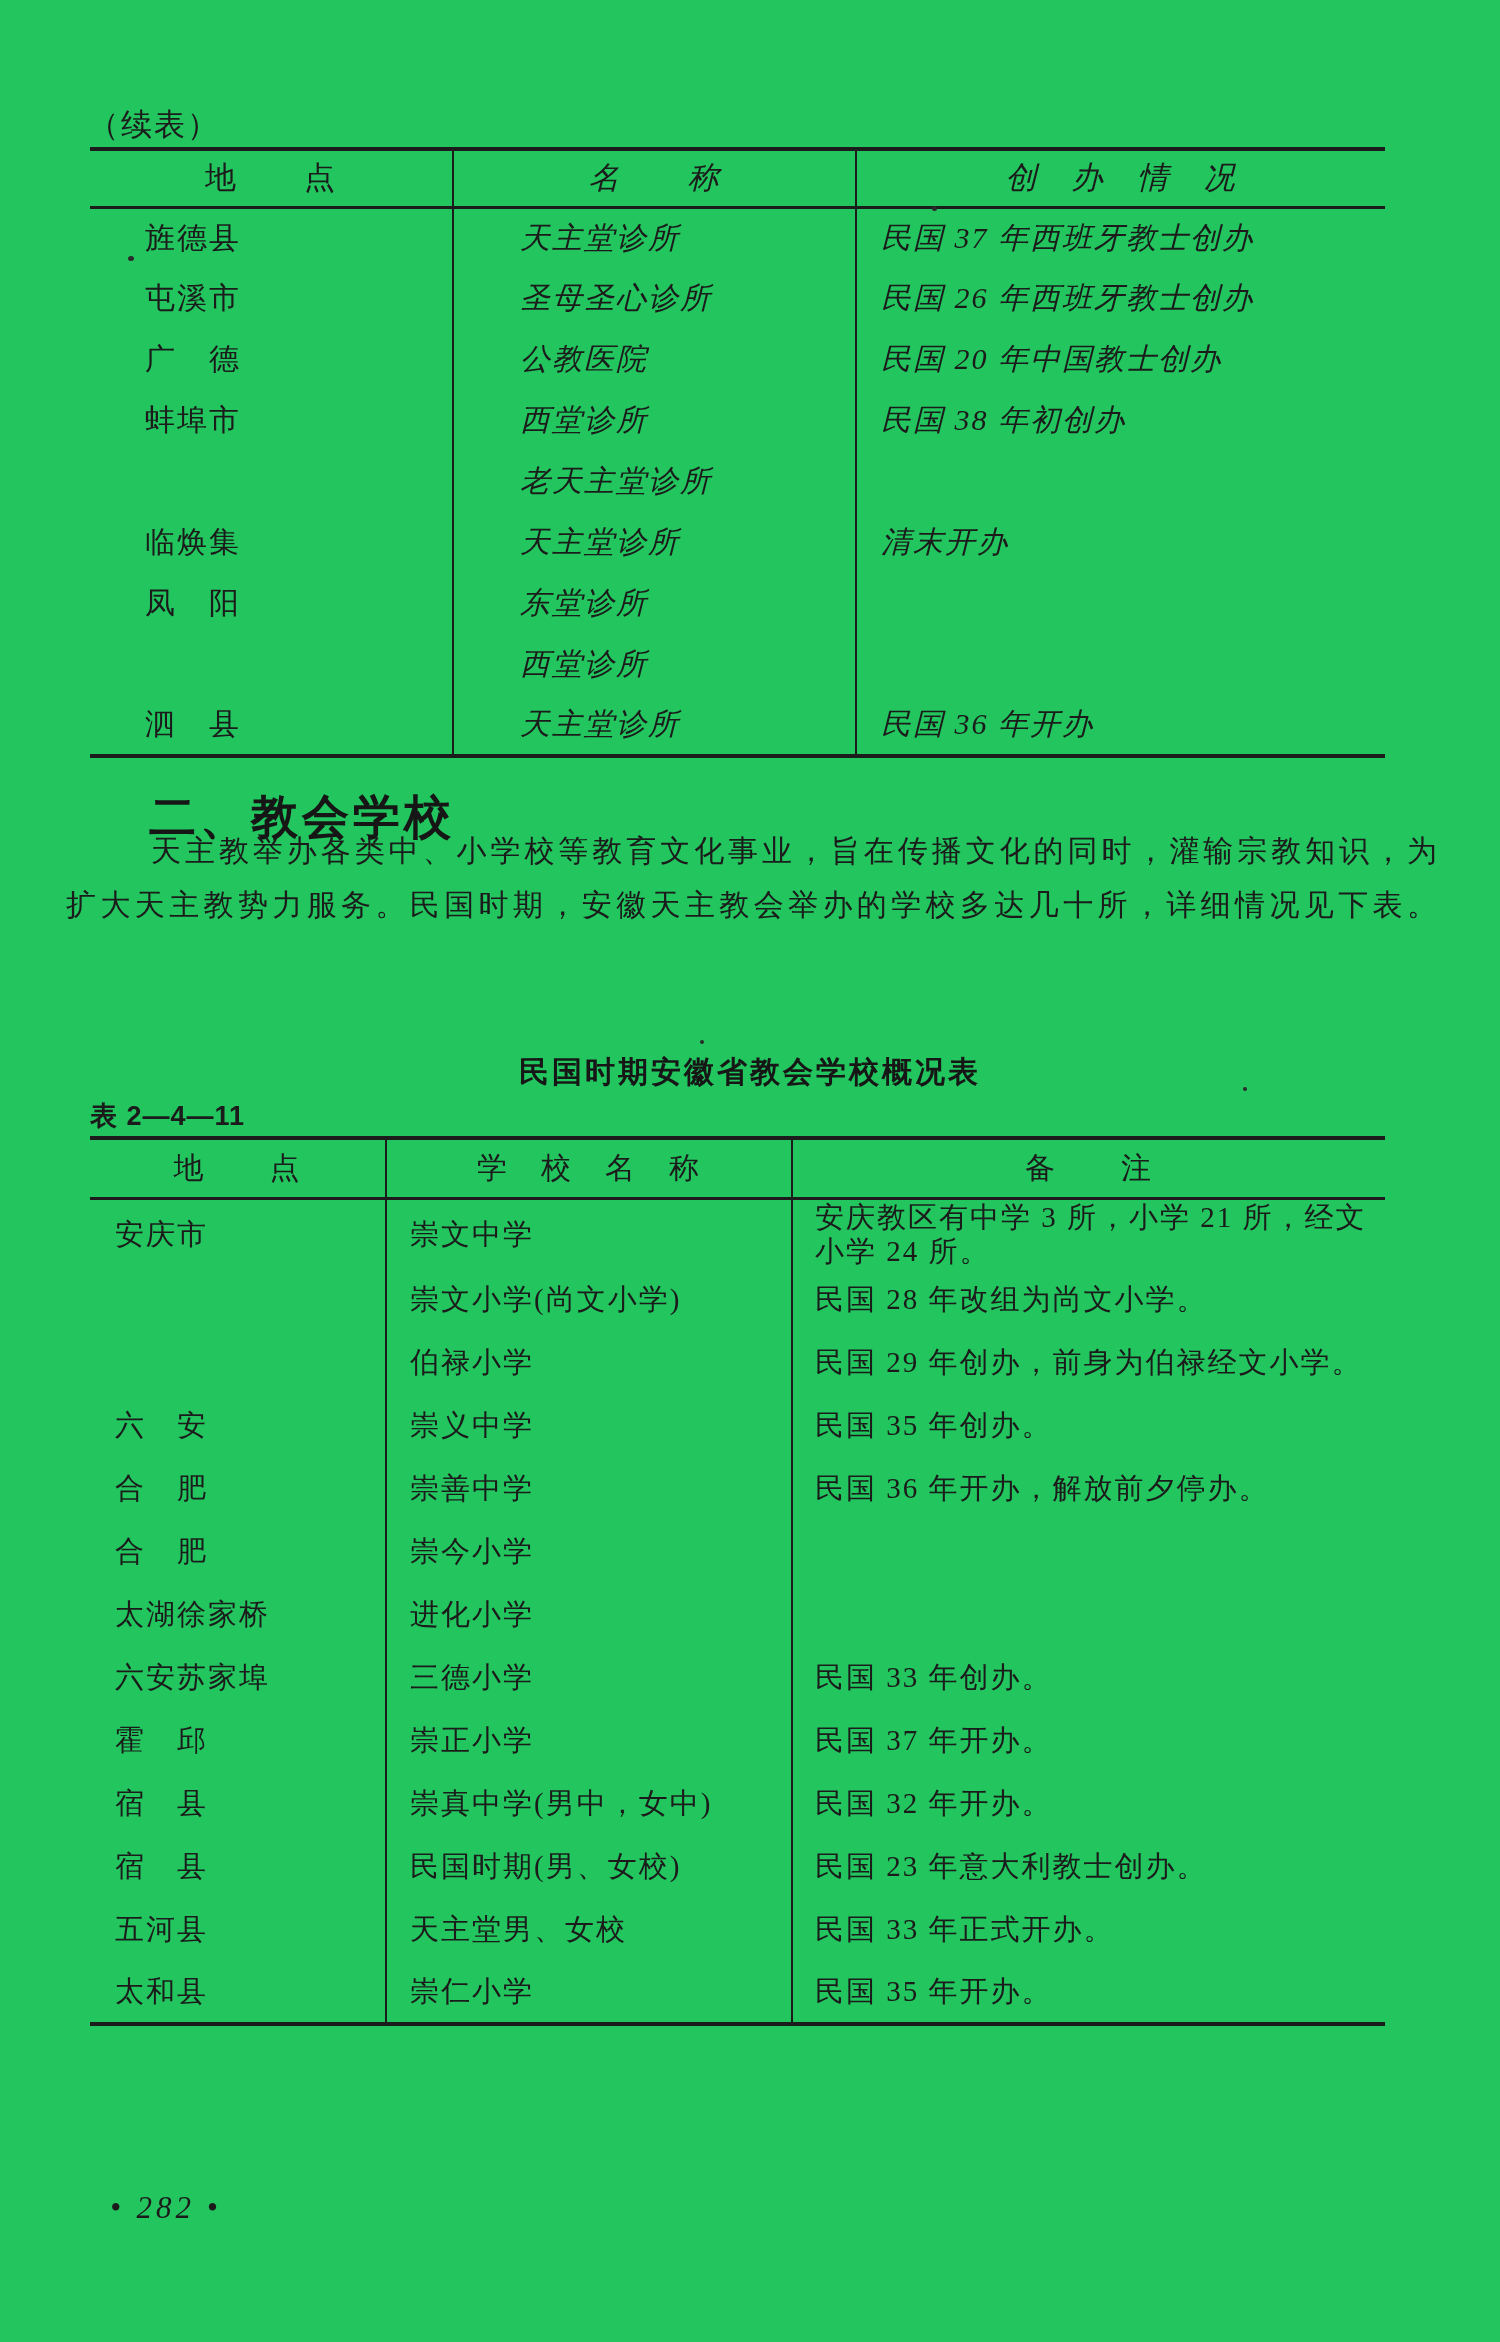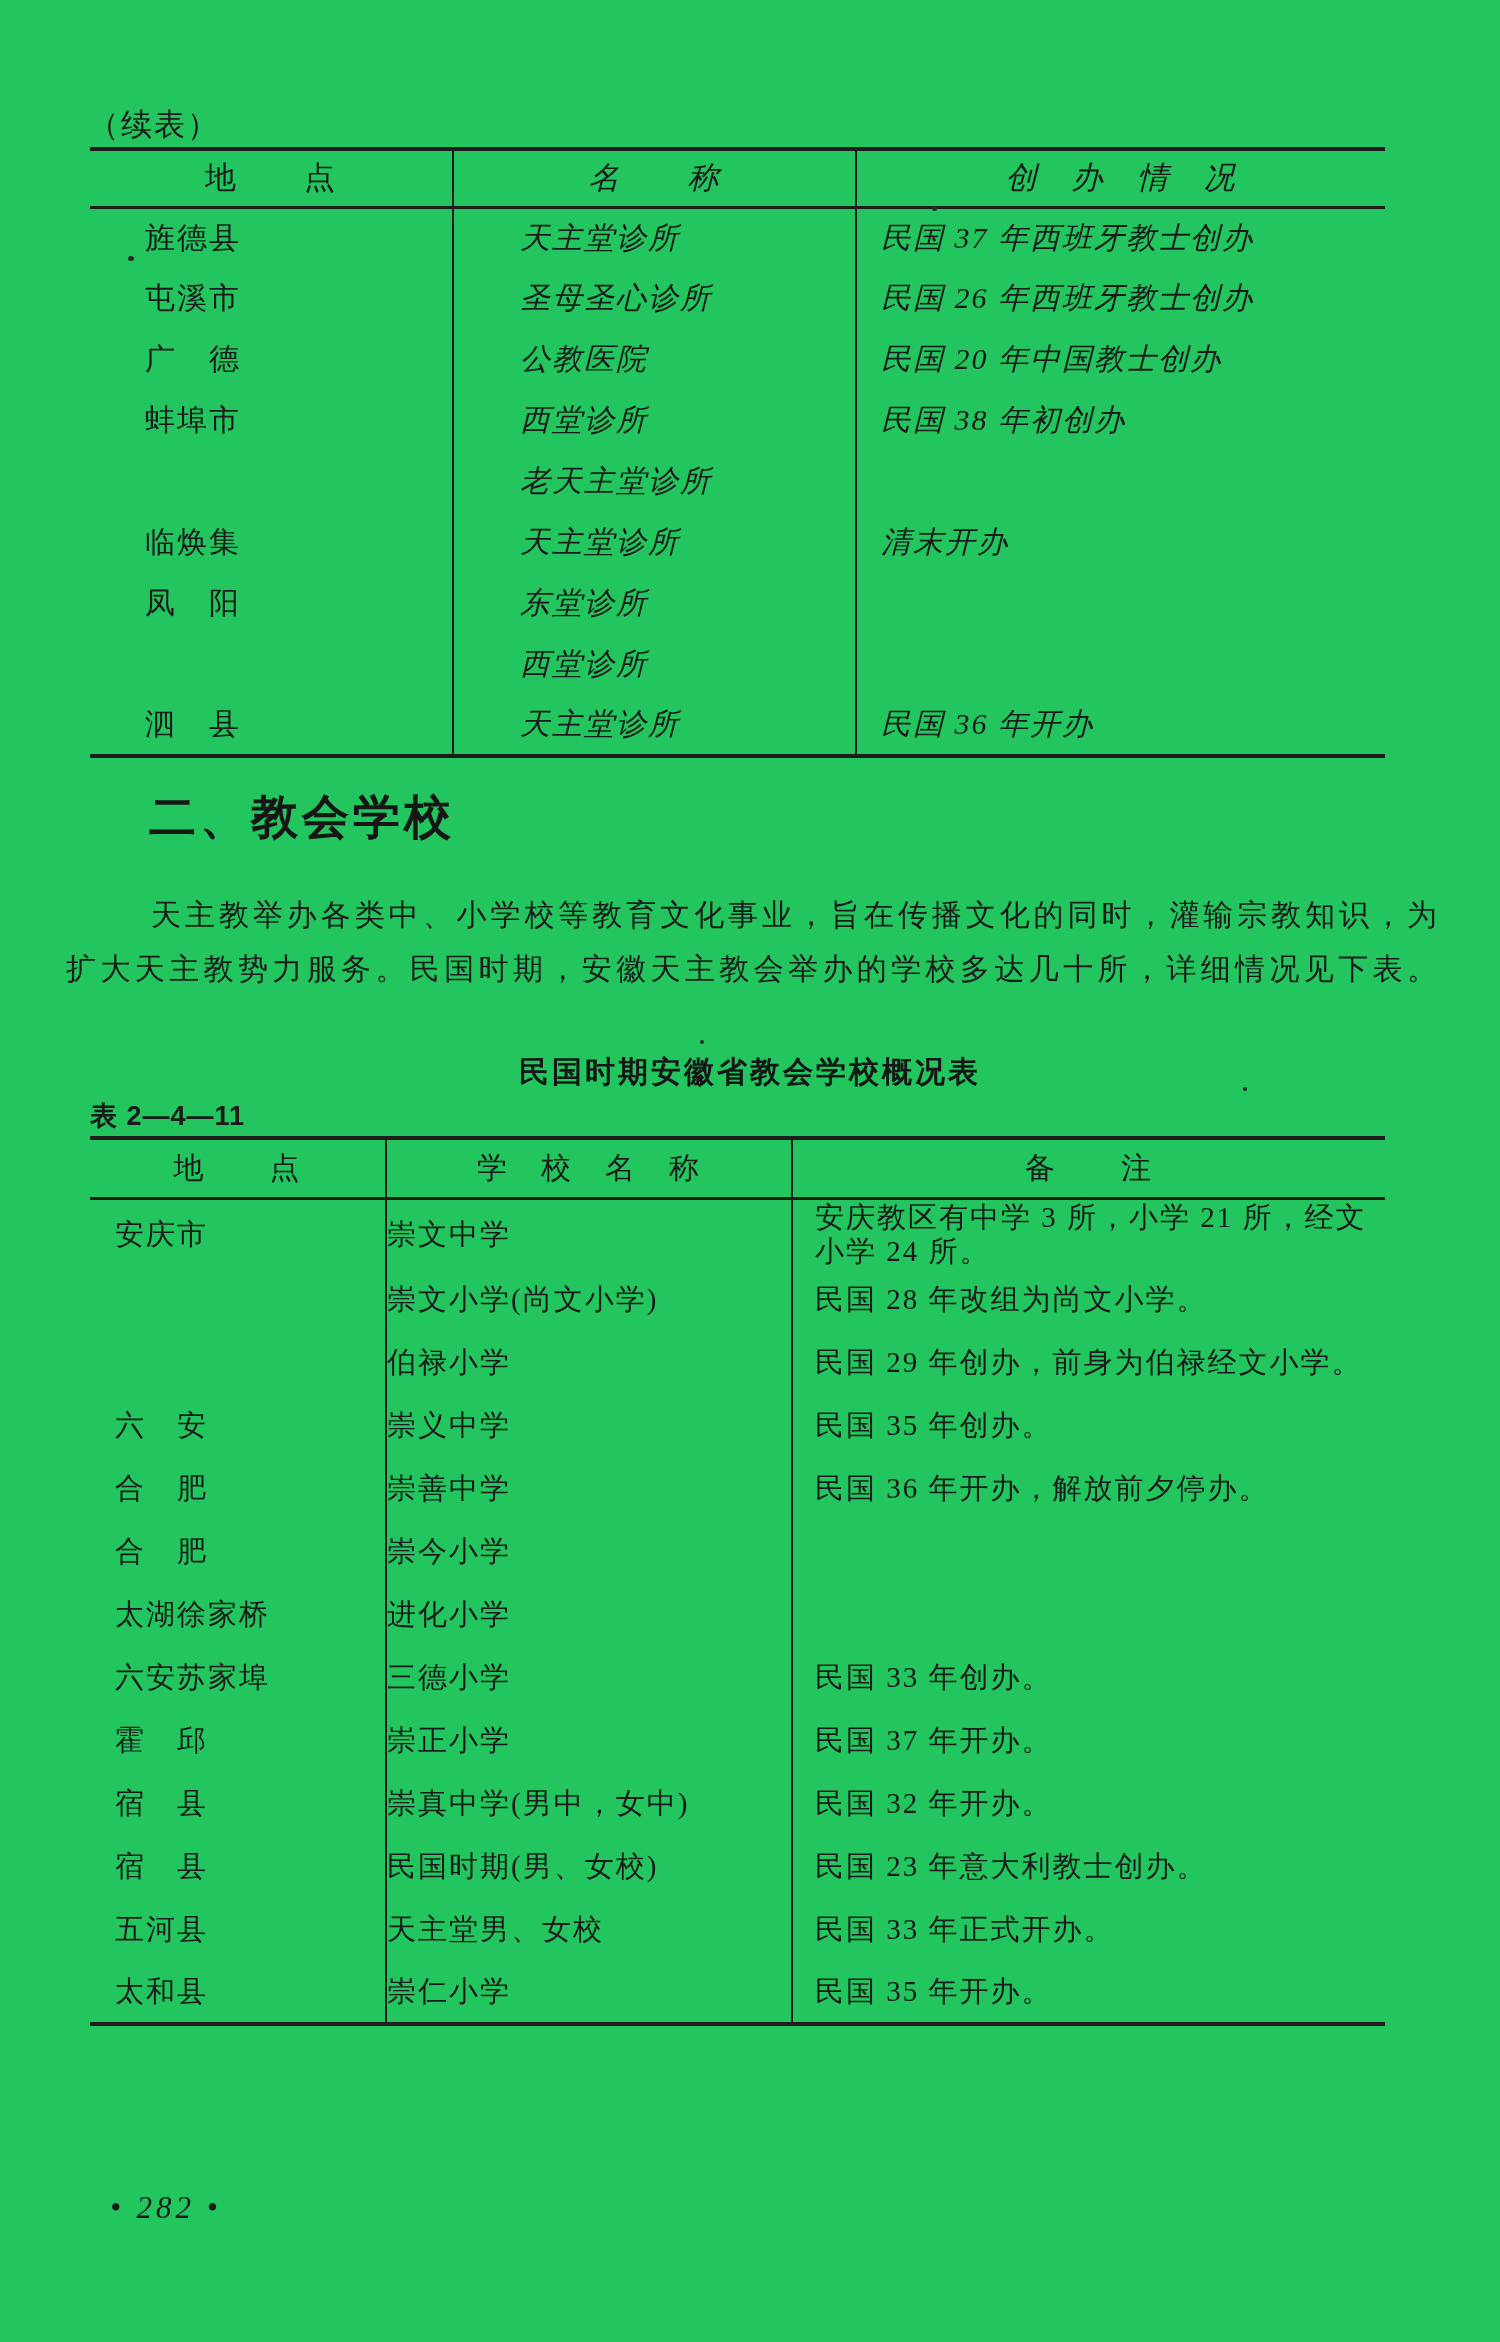--- a/index.html
+++ b/index.html
@@ -35,21 +35,21 @@
   .t1 td.c1 { padding-left:55px; }
   .t1 td.c2 { padding-left:66px; }
   .t1 td.c3 { padding-left:24px;margin-top:8px; }
   
   .heading {
     position:absolute; left:149px; top:786px;
     font-family:"Liberation Sans","DejaVu Sans",sans-serif;
     font-weight:700; font-size:47px; letter-spacing:4px; color:#161616;
   }
   .para {
-    position:absolute; left:66px; top:888px; width:1372px;
+    position:absolute; left:66px; top:824px; width:1372px;
     font-size:30px; line-height:54px; letter-spacing:1px;
   }
   .para .pline { text-align:justify; text-align-last:justify; }
   .para .pline.first { padding-left:85px; }
   
   .t2title {
     position:absolute; left:0; top:1052px; width:1500px;
     text-align:center;
     font-family:"Liberation Sans","DejaVu Sans",sans-serif;
     font-weight:700; font-size:30px; letter-spacing:3px; color:#161616;
@@ -64,21 +64,21 @@
     border-top:4px solid #1c1c1c; border-bottom:4px solid #1c1c1c;
     font-size:29px; letter-spacing:2px;
   }
   .t2 th {
     height:60px; text-align:center; font-size:30px;
     border-bottom:3px solid #1c1c1c;
   }
   .t2 td { height:63px; line-height:34px; }
   .t2 .co2, .t2 .co3 { border-left:2px solid #1c1c1c; }
   .t2 td.c1 { padding-left:25px; }
-  .t2 td.c2 { }
+  .t2 td.c2 { padding-left:23px; }
   .t2 td.c3 { padding-left:22px; padding-right:8px; }
   
   .pageno {
     position:absolute; left:110px; top:2190px;
     font-size:31px; letter-spacing:4px;font-style:italic;
   }
   
   .speck { position:absolute; background:#2a2a2a; border-radius:50%; }
   .sp1 { left:128px; top:256px; width:6px; height:5px; }
   .sp2 { left:932px; top:206px; width:5px; height:5px; }

